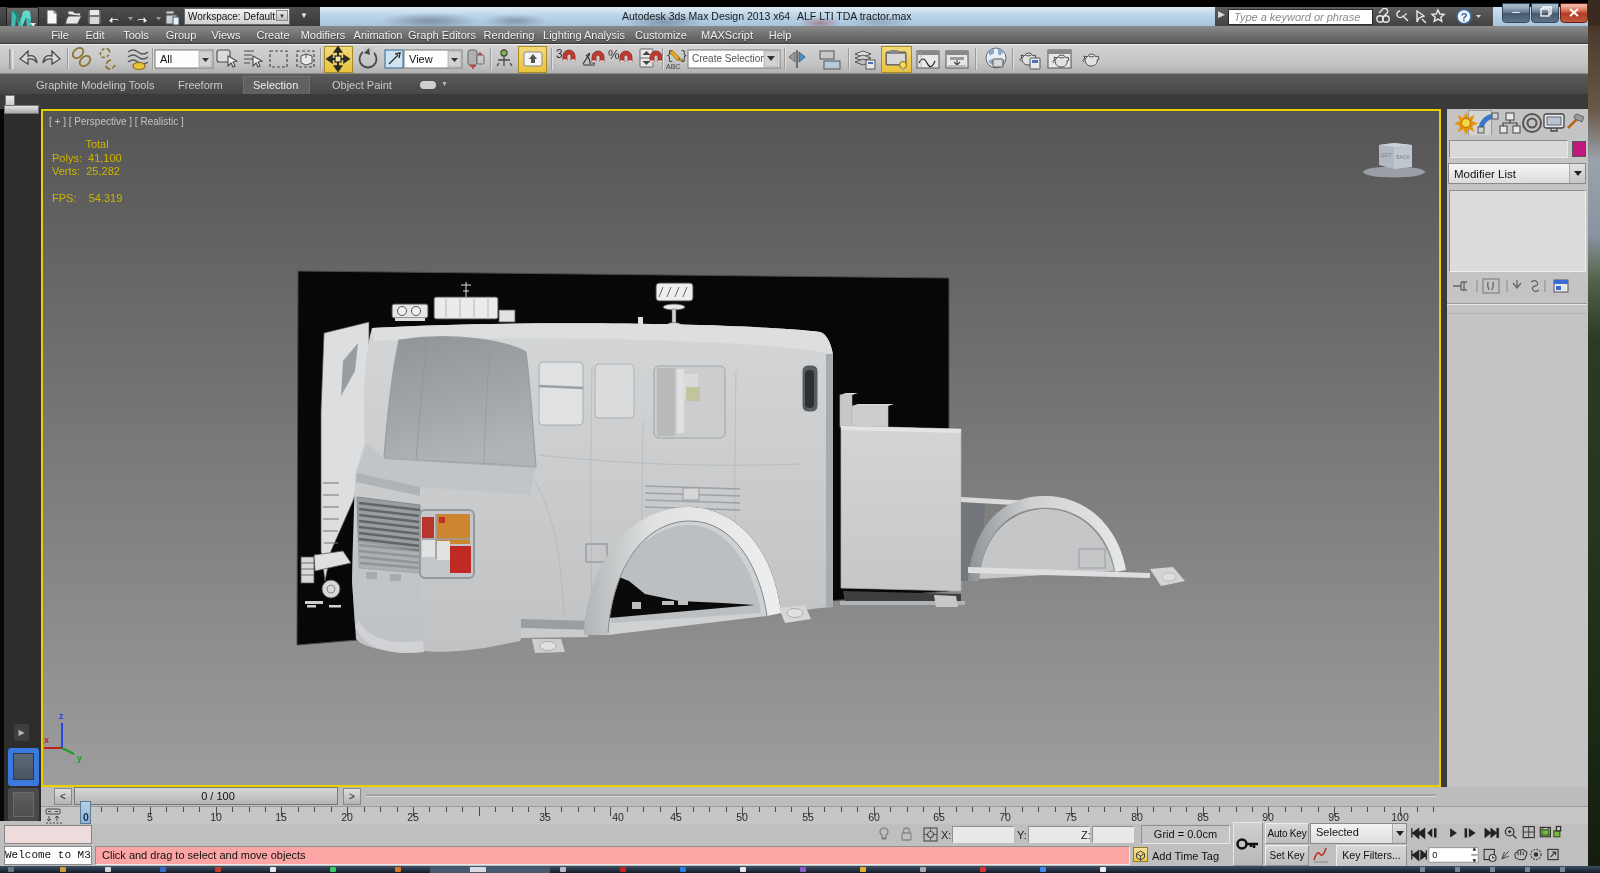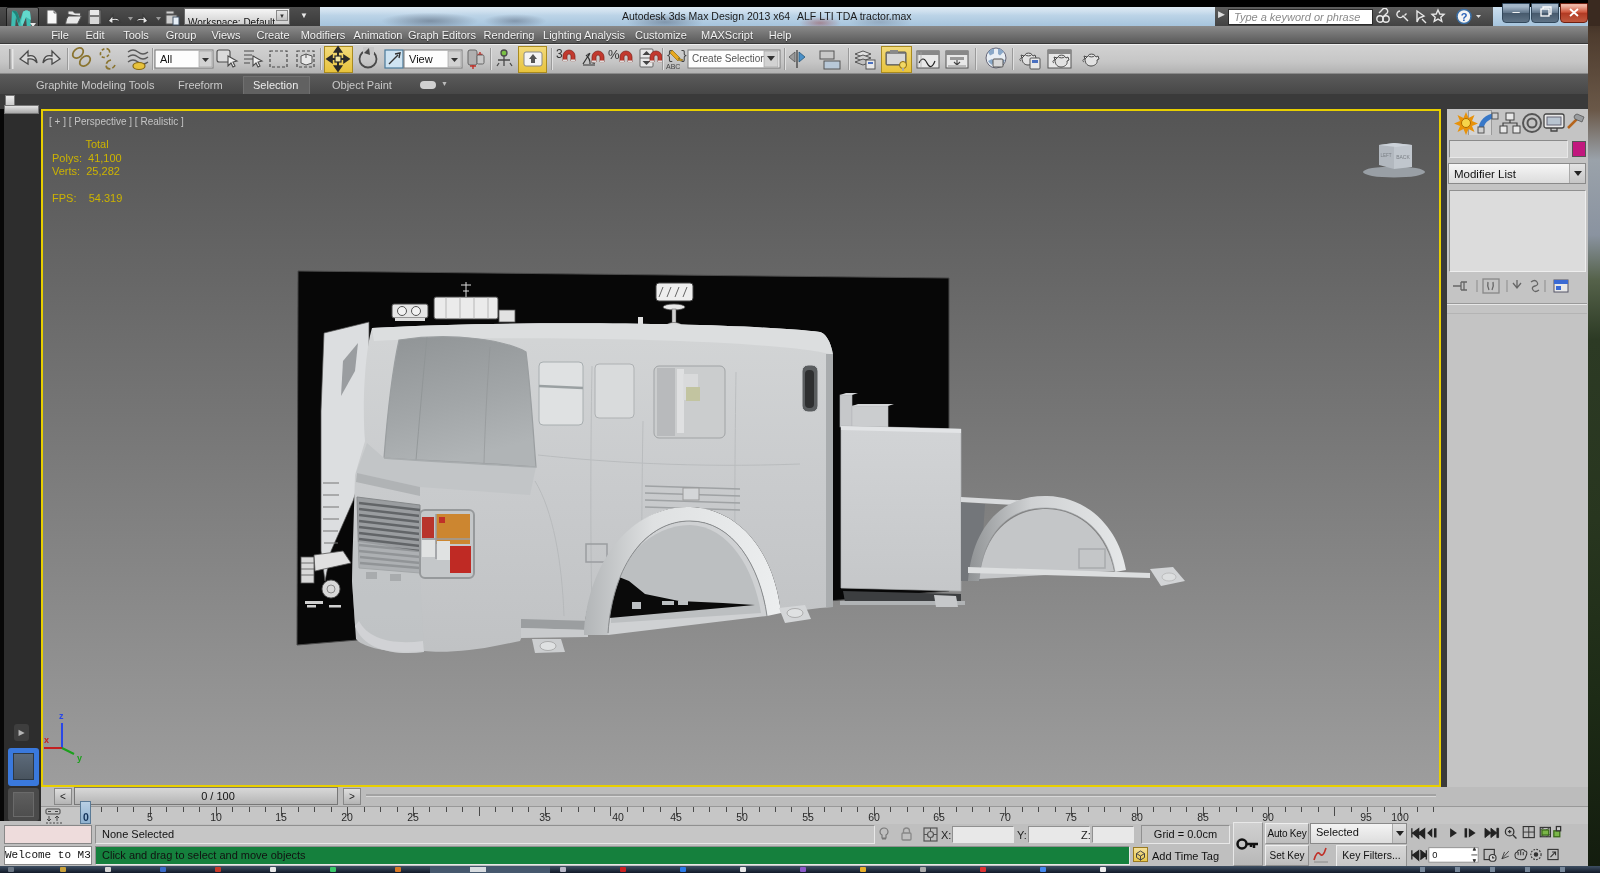--- a/index.html
+++ b/index.html
@@ -61,21 +61,21 @@
   <rect x="44" y="2" width="13" height="14" fill="#7a7a7a" stroke="#444"></rect>
   <rect x="46" y="2" width="9" height="5" fill="#e8e8e8"></rect>
   <rect x="46" y="9" width="9" height="7" fill="#d8d8d8"></rect>
   <path d="M64,13 l5,-6 0,3.5 q6,-1.5 8,4.5 q-3,-3.5 -8,-2.5 l0,3.5 z" fill="#e8e8e8" stroke="#3a3a3a" stroke-width="1.2"></path>
   <path d="M84,9 l5,0 -2.5,3.5 z" fill="#999"></path>
   <path d="M104,13 l-5,-6 0,3.5 q-6,-1.5 -8,4.5 q3,-3.5 8,-2.5 l0,3.5 z" fill="#e8e8e8" stroke="#3a3a3a" stroke-width="1.2"></path>
   <path d="M112,9 l5,0 -2.5,3.5 z" fill="#999"></path>
   <path d="M122,3 h8 v3 h-8 z M122,7 h11 v9 h-11 z" fill="#cfcfcf" stroke="#555"></path>
   <rect x="129" y="9" width="6" height="8" fill="#e8f0f8" stroke="#456"></rect>
 </svg>
-<div class="abs" style="left:184px;top:8px;width:106px;height:17px;background:linear-gradient(#f6f6f6,#cfcfcf);border:1px solid #6a6a6a;font-size:10px;color:#111;padding:8px 0 0 3px;white-space:nowrap;overflow:hidden;">Workspace: Default</div>
+<div class="abs" style="left:184px;top:8px;width:106px;height:17px;background:linear-gradient(#f6f6f6,#cfcfcf);border:1px solid #6a6a6a;font-size:10px;color:#111;padding:2px 0 0 3px;white-space:nowrap;overflow:hidden;">Workspace: Default</div>
 <div class="abs" style="left:276px;top:10px;width:12px;height:11px;background:linear-gradient(#e8e8e8,#c0c0c0);border:1px solid #888;font-size:6px;text-align:center;line-height:10px;color:#333;">▼</div>
 <div class="abs" style="left:297px;top:11px;width:14px;height:10px;color:#e8e8e8;font-size:8px;text-align:center;">▼</div>
 <div class="abs" style="left:6px;top:7px;width:33px;height:35px;background:linear-gradient(#6a6a6a,#2b2b2b);border:1px solid #1c1c1c;border-radius:2px;">
   <svg width="31" height="33">
     <path d="M4,21 L5,3 C8,2 10,3 11,6 L13,12 L16,4 C18,2 21,2 23,4 L24,20 L20,21 L19,9 L15,19 L12,19 L9,9 L8,21 Z" fill="#3fbdb2"></path>
     <path d="M5,3 C8,2 10,3 11,6 L13,12 L12,16 L8,6 Z" fill="#1e8479"></path>
     <path d="M16,4 C18,2 21,2 23,4 L24,12 L19,9 L15,19 L14,14 Z" fill="#63d8cd"></path>
     <path d="M23,15 l6,0 -3,4 z" fill="#e8e8e8"></path>
     <text x="21" y="31" font-size="8" font-weight="bold" fill="#f0f0f0" text-anchor="middle" font-family="Liberation Sans">3DS</text>
   </svg>
@@ -630,31 +630,30 @@
 <div class="num" style="left:676px;top:811px;">45</div>
 <div class="num" style="left:742px;top:811px;">50</div>
 <div class="num" style="left:808px;top:811px;">55</div>
 <div class="num" style="left:874px;top:811px;">60</div>
 <div class="num" style="left:939px;top:811px;">65</div>
 <div class="num" style="left:1005px;top:811px;">70</div>
 <div class="num" style="left:1071px;top:811px;">75</div>
 <div class="num" style="left:1137px;top:811px;">80</div>
 <div class="num" style="left:1203px;top:811px;">85</div>
 <div class="num" style="left:1268px;top:811px;">90</div>
-<div class="num" style="left:1334px;top:811px;margin-left:32px;">95</div>
+<div class="num" style="left:1334px;top:811px;">95</div>
 <div class="num" style="left:1400px;top:811px;">100</div>
 <div class="abs" style="left:80px;top:801px;width:11px;height:23px;background:linear-gradient(#b8cfe4,#8fb2d0);border:1px solid #5a7a96;"></div>
 <div class="abs num" style="left:86px;top:811px;color:#13335a;font-weight:bold;">0</div>
 
 <div class="abs" style="left:0;top:824px;width:1600px;height:42px;background:#bfbfbf;"></div>
 <div class="abs" style="left:0;top:821px;width:41px;height:45px;background:#bfbfbf;"></div>
 <div class="abs" style="left:4px;top:825px;width:88px;height:19px;background:#eedcdc;border:1px solid #888;"></div>
 <div class="abs" style="left:4px;top:846px;width:88px;height:19px;background:#fff;border:1px solid #888;font-family:'Liberation Mono',monospace;font-size:11px;color:#111;line-height:17px;white-space:nowrap;overflow:hidden;">Welcome to M3</div>
-<div class="abs sunken" style="left:95px;top:825px;width:780px;height:19px;background:#c6c6c6;font-size:11px;color:#111;line-height:17px;padding-left:6px;">None Selected</div>
-<div class="abs sunken" style="left:95px;top:846px;width:1035px;height:19px;background:#15803d;font-size:11px;color:#111;line-height:17px;padding-left:6px;">Click and drag to select and move objects</div>
+<div class="abs sunken" style="left:95px;top:846px;width:1035px;height:19px;background:#fca5a5;font-size:11px;color:#111;line-height:17px;padding-left:6px;">Click and drag to select and move objects</div>
 <svg class="abs" style="left:878px;top:825px;" width="62" height="19" viewBox="0 0 62 19">
  <path d="M6,3 a4,4 0 0,1 4,4 q0,2 -2,3 l0,3 -4,0 0,-3 q-2,-1 -2,-3 a4,4 0 0,1 4,-4 z M4,14 h4" fill="none" stroke="#777" stroke-width="1.2"></path>
  <rect x="24" y="8" width="9" height="7" rx="1" fill="none" stroke="#888" stroke-width="1.3"></rect>
  <path d="M25.5,8 v-2 a3,3 0 0,1 6,0 v2" fill="none" stroke="#888" stroke-width="1.3"></path>
  <rect x="46" y="3" width="13" height="13" fill="none" stroke="#555" stroke-width="1.2"></rect>
  <circle cx="52.5" cy="9.5" r="3" fill="none" stroke="#555" stroke-width="1.2"></circle>
  <path d="M46,9.5 h3 M56,9.5 h3 M52.5,3 v3 M52.5,13 v3" stroke="#555"></path>
 </svg>
 <div class="abs" style="left:941px;top:829px;font-size:11px;color:#222;">X:</div>
 <div class="abs sunken" style="left:952px;top:826px;width:62px;height:17px;background:#e8e8e8;"></div>

